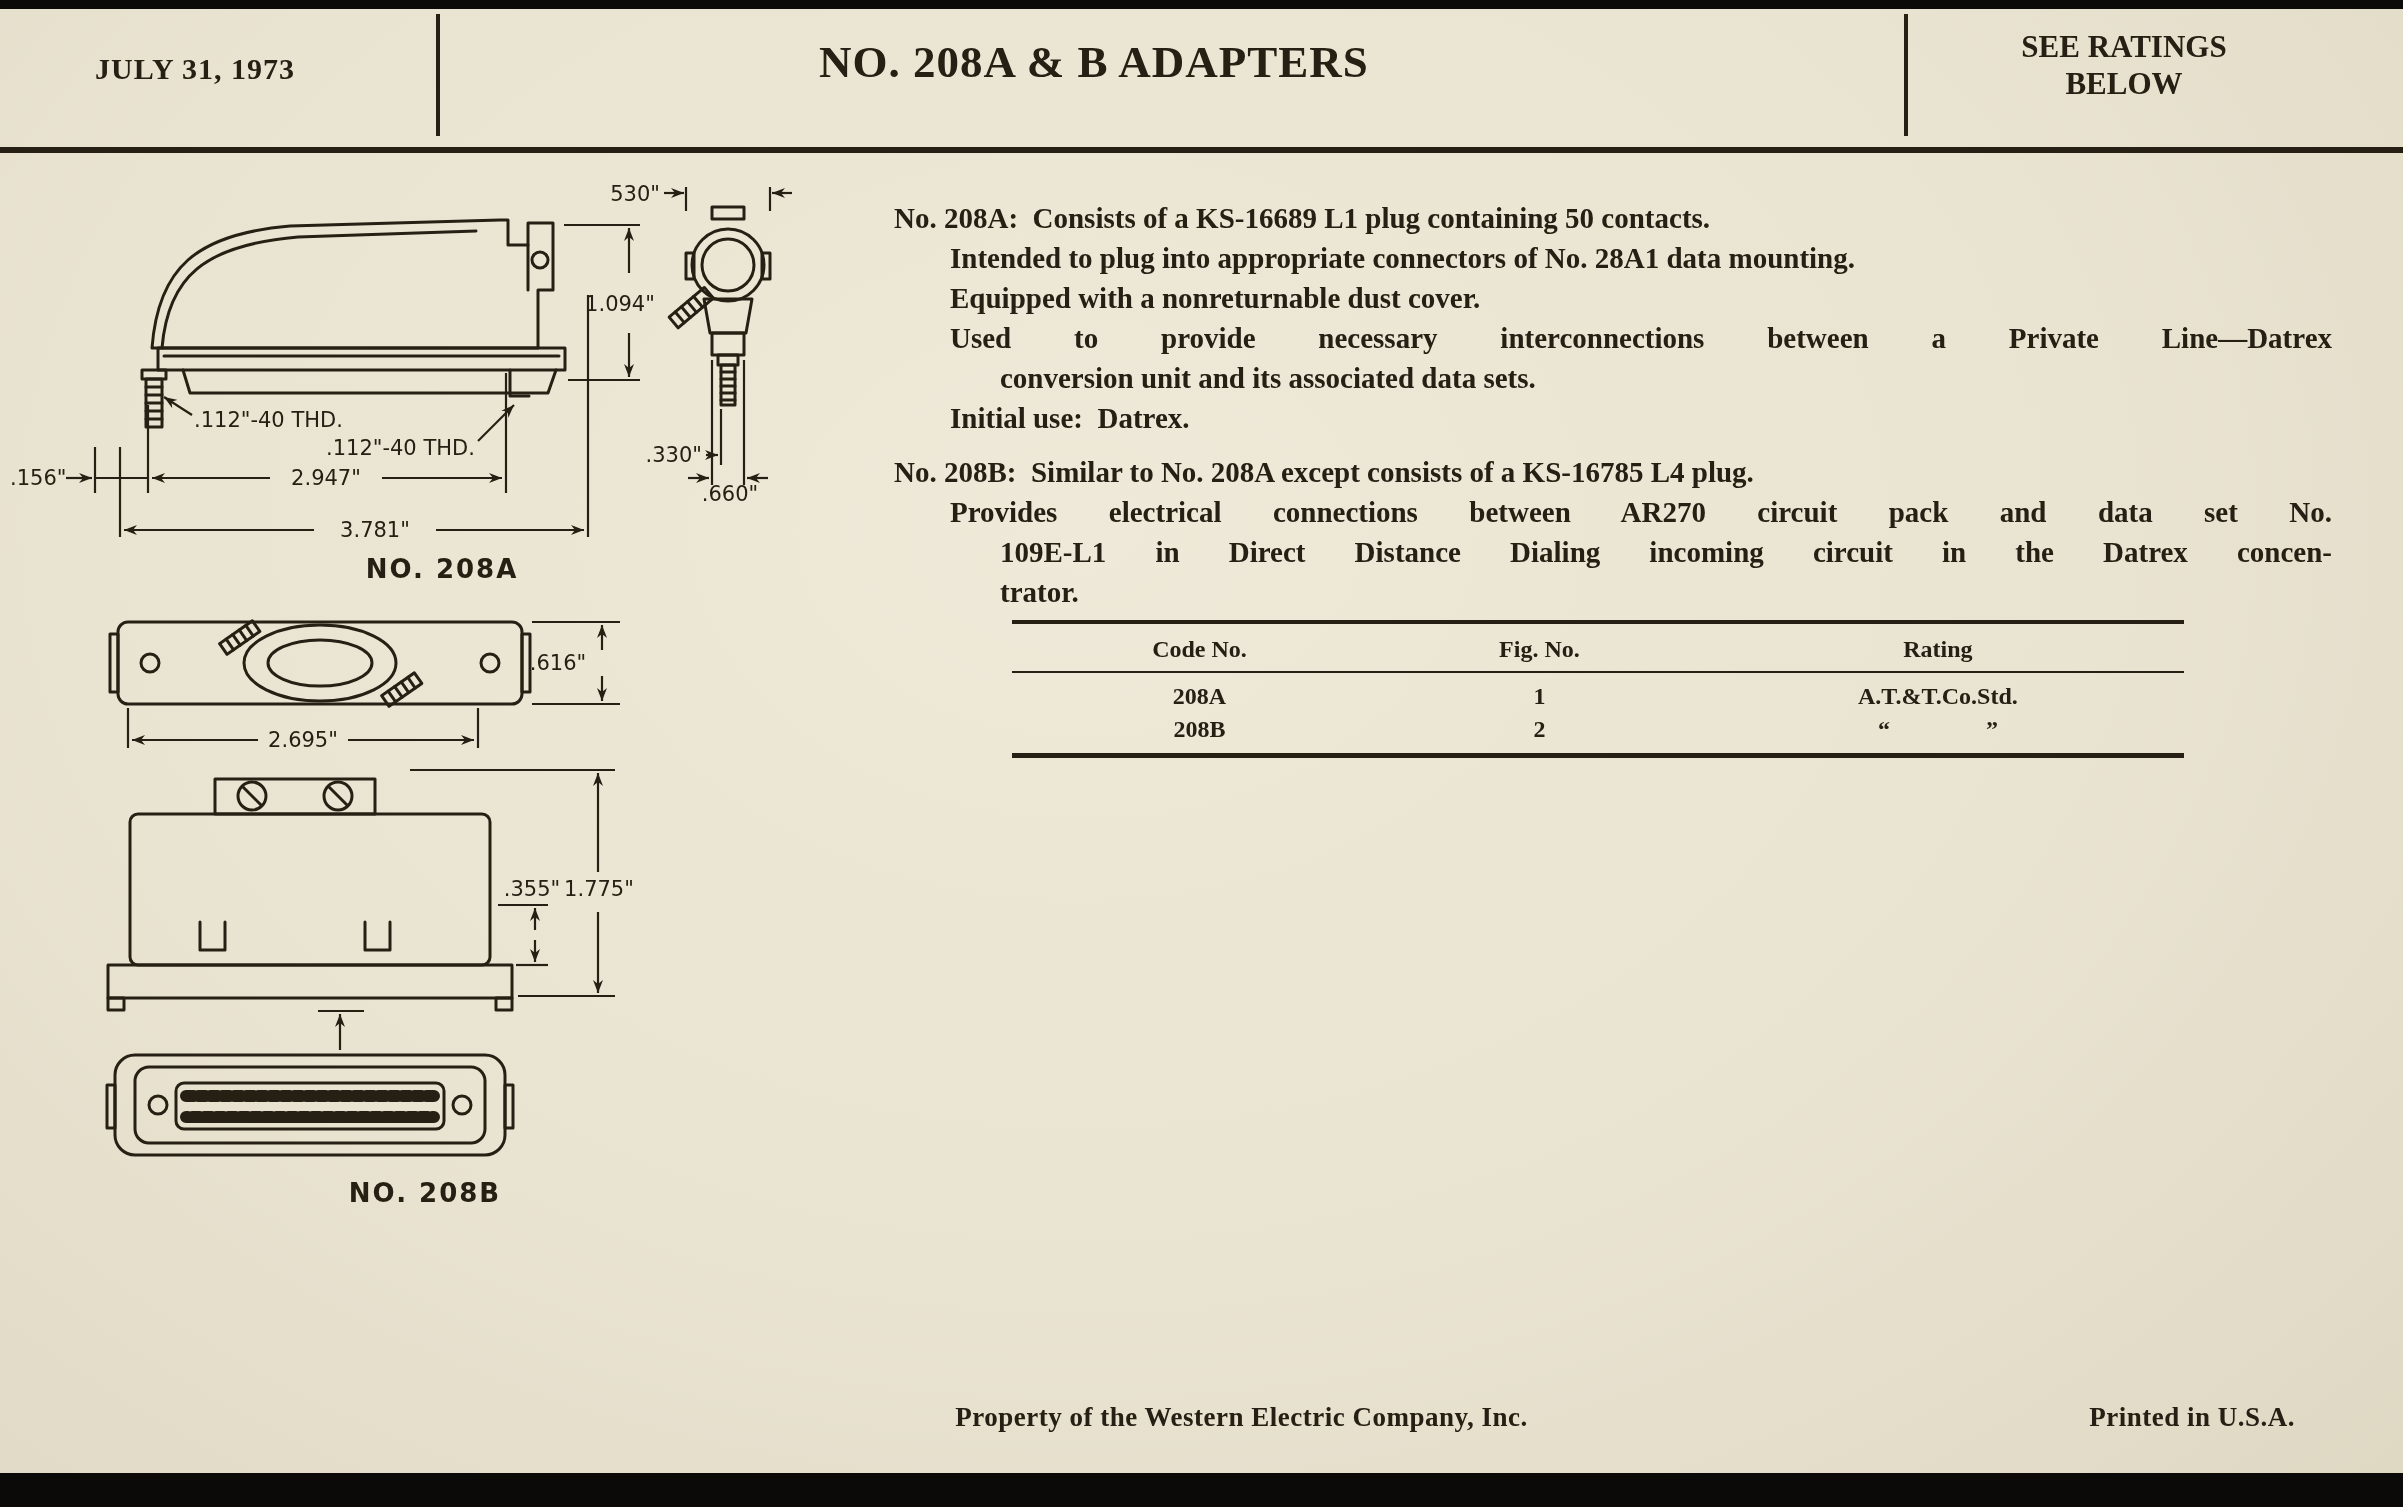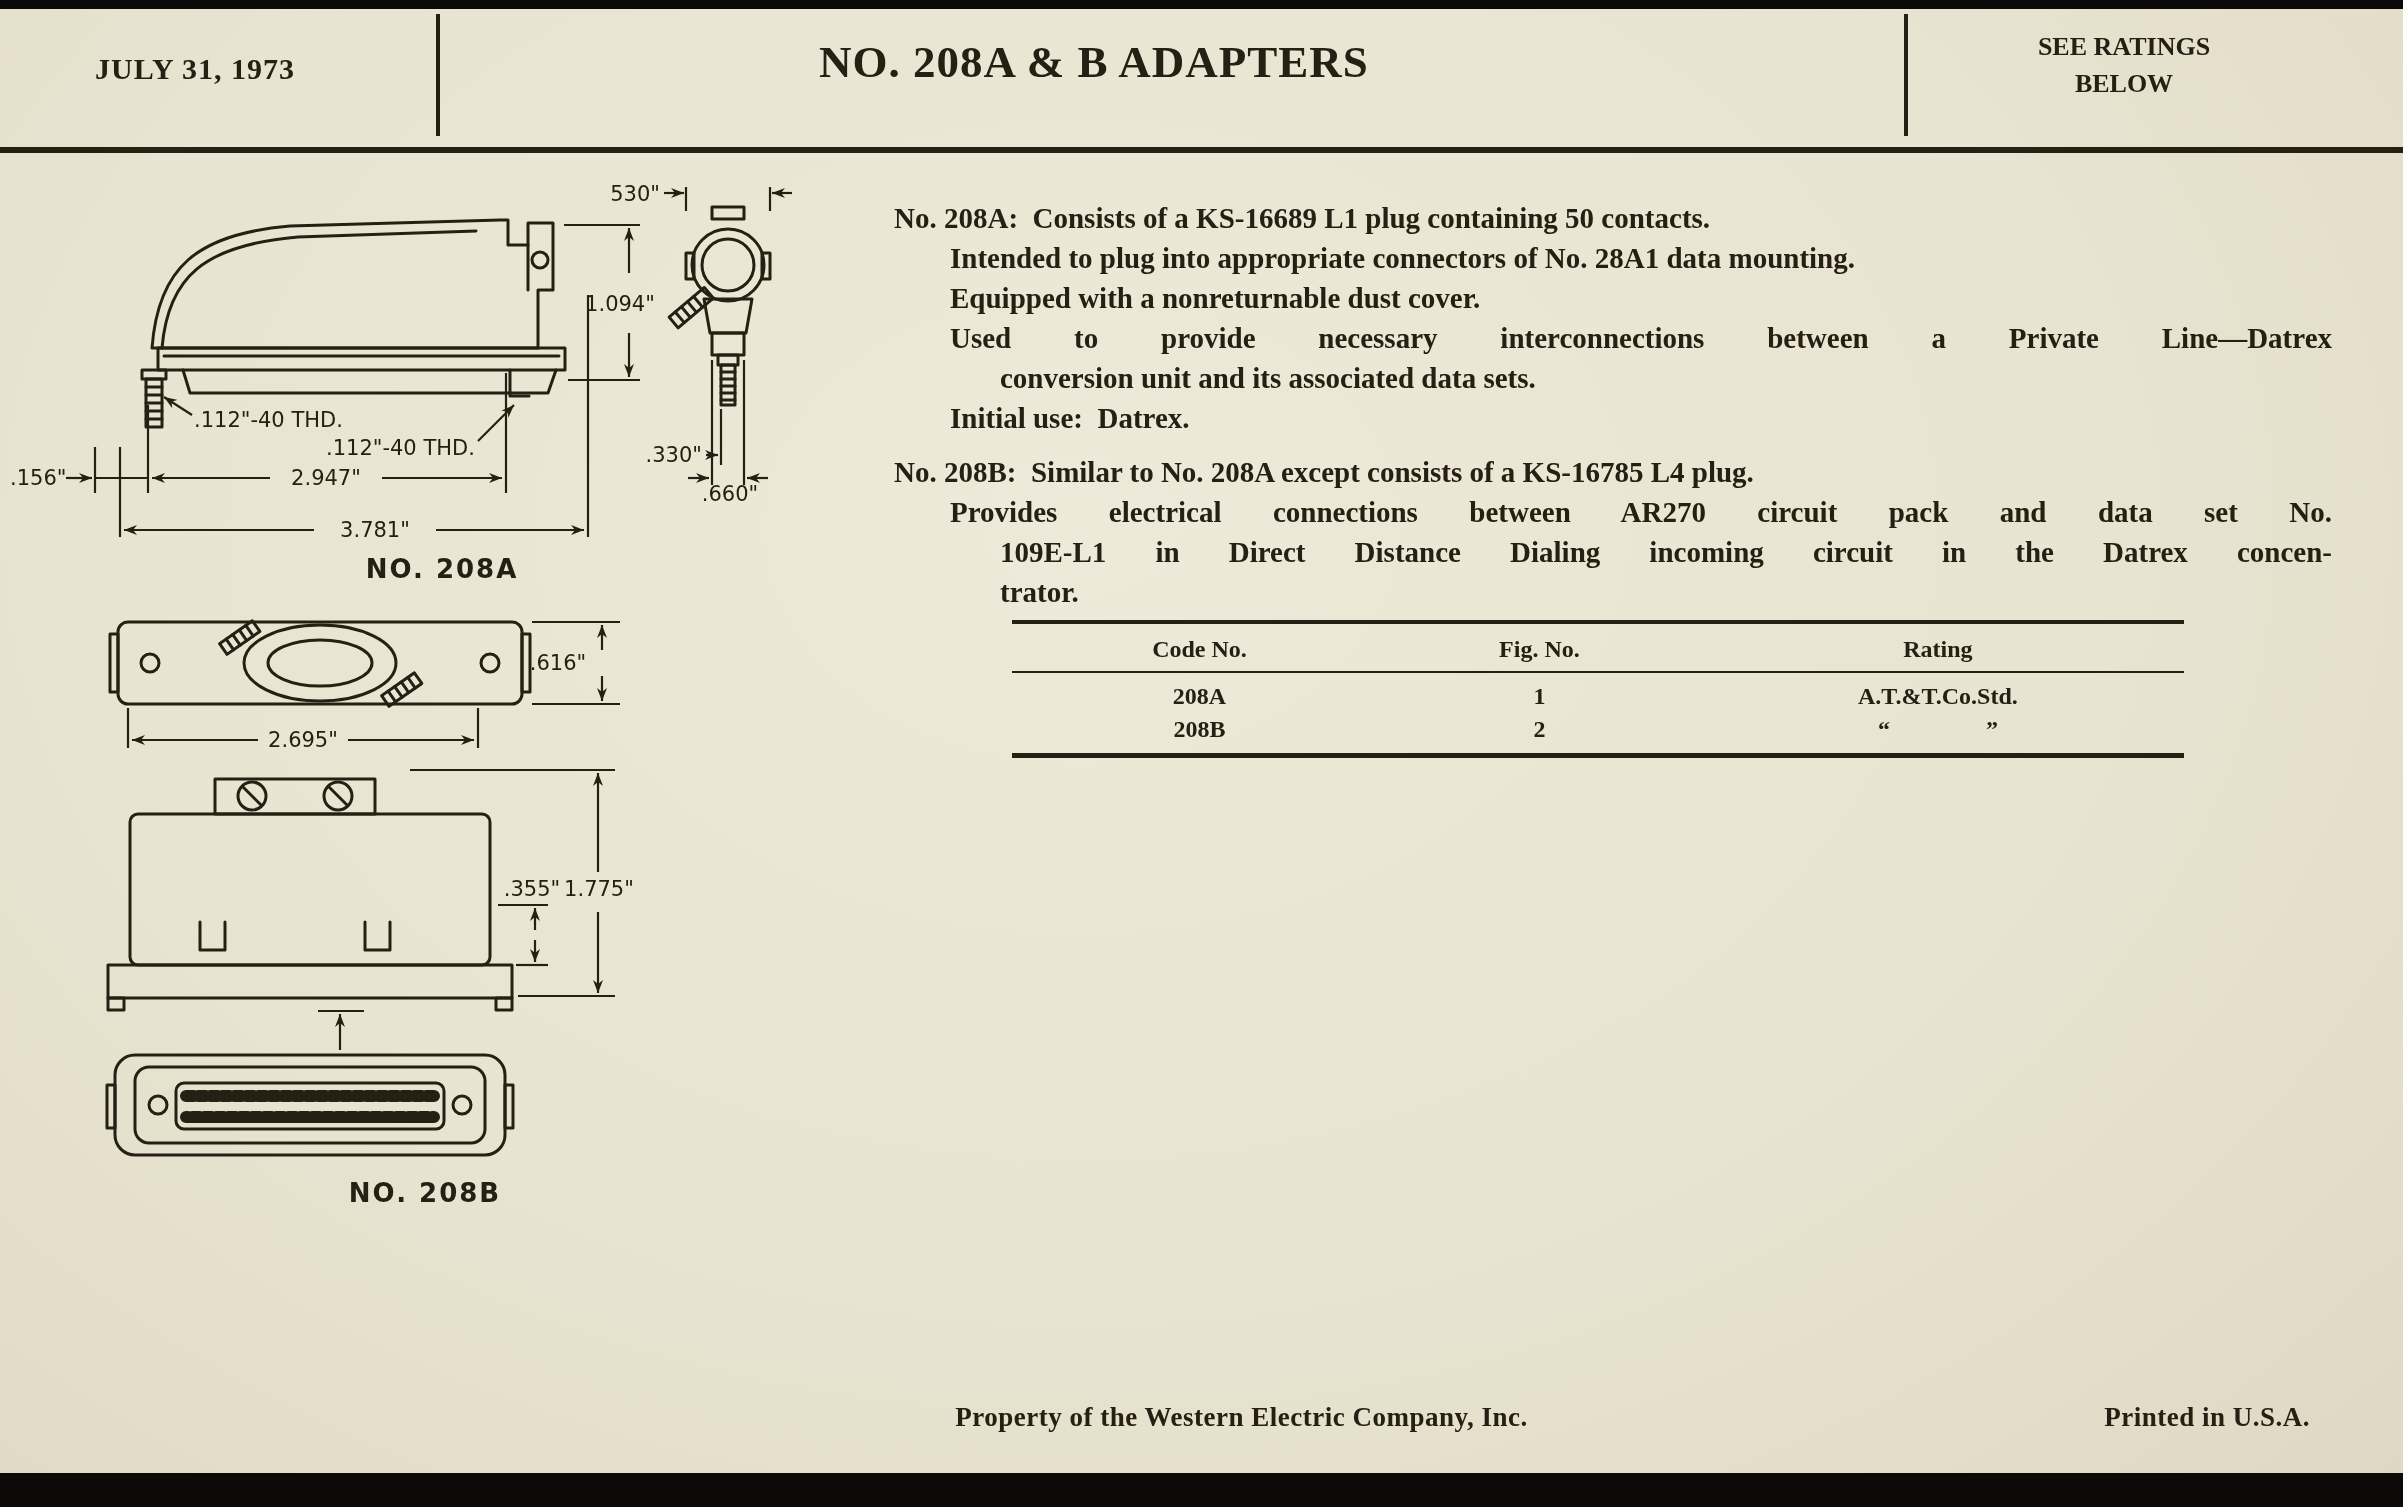--- a/index.html
+++ b/index.html
@@ -14,21 +14,21 @@
   .bar{position:absolute;left:0;width:100%;background:#0b0a08;}
   .bar.top{top:0;height:9px;}
   .bar.bottom{top:1473px;height:34px;}
   .hrule{position:absolute;left:0;top:147px;width:100%;height:6px;background:#262014;}
   .vdiv{position:absolute;top:14px;height:122px;width:4px;background:#262014;}
   .v1{left:436px;} .v2{left:1904px;}
   .hdr-date{position:absolute;left:95px;top:52px;font-weight:bold;font-size:30px;letter-spacing:1px;}
   .hdr-title{position:absolute;left:436px;top:36px;width:1316px;text-align:center;
     font-weight:bold;font-size:45px;letter-spacing:1px;margin:0;}
   .hdr-ratings{position:absolute;left:1904px;top:28px;width:440px;text-align:center;
-    font-weight:bold;font-size:26px;line-height:37px;}
+    font-weight:bold;font-size:31px;line-height:37px;}
   
   .fig-svg{position:absolute;}
   .ink *{fill:none;stroke:#262014;stroke-width:3;stroke-linecap:round;stroke-linejoin:round;}
   .dim line{fill:none;stroke:#262014;stroke-width:2.2;}
   .fig-svg text{fill:#262014;stroke:none;font-family:"DejaVu Sans",sans-serif;font-size:21px;}
   .contacts{stroke:#262014;stroke-width:12;stroke-dasharray:8 4;}
   .contacts.r2{stroke-dashoffset:6;}
   .fig-caption{position:absolute;width:300px;text-align:center;
     font-family:"DejaVu Sans",sans-serif;font-weight:bold;font-size:26px;letter-spacing:2px;}
   .cap-a{left:292px;top:554px;}
@@ -44,21 +44,21 @@
   .tbl table{width:100%;border-collapse:collapse;border-top:4px solid #262014;border-bottom:5px solid #262014;
     font-family:"Liberation Serif",serif;font-size:24px;font-weight:bold;color:#262014;}
   .tbl th{border-bottom:2px solid #262014;text-align:center;padding:12px 0 8px;font-weight:bold;}
   .tbl td{text-align:center;padding:3px 0;}
   .tbl tbody tr:first-child td{padding-top:10px;}
   .tbl tbody tr:last-child td{padding-bottom:10px;}
   .pre{white-space:pre;}
   
   .foot-prop{position:absolute;left:0;top:1402px;width:100%;text-align:center;
     font-weight:bold;font-size:27px;letter-spacing:.5px;padding-left:40px;}
-  .foot-printed{position:absolute;right:93px;top:1402px;font-weight:bold;font-size:27px;letter-spacing:.5px;}
+  .foot-printed{position:absolute;right:108px;top:1402px;font-weight:bold;font-size:27px;letter-spacing:.5px;}
 </style>
 </head>
 <body>
 
 <div class="page">
 
   <div class="bar top"></div>
 
   <div class="hdr-date">JULY 31, 1973</div>
   <div class="vdiv v1"></div>

